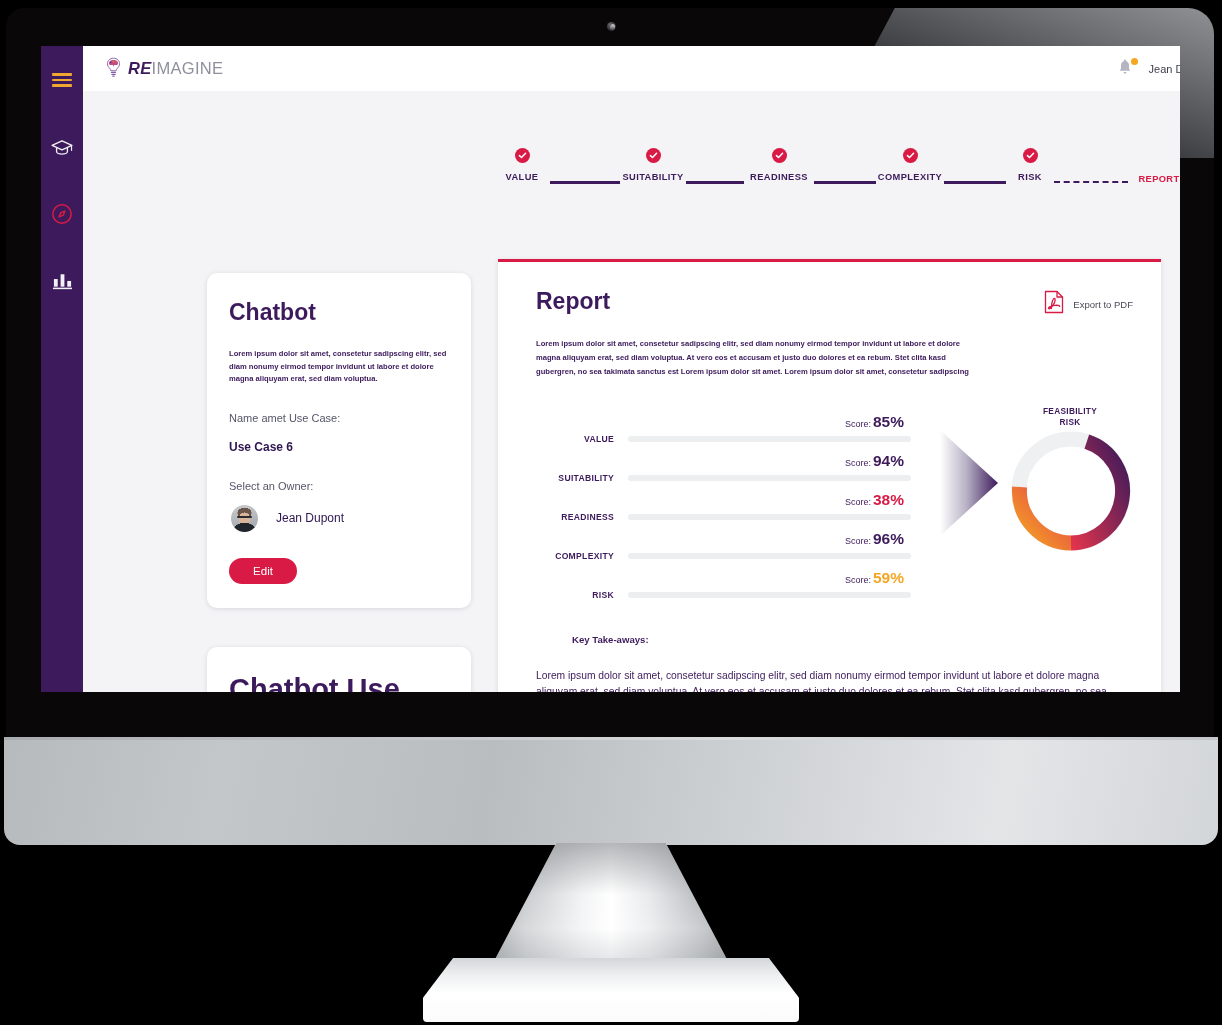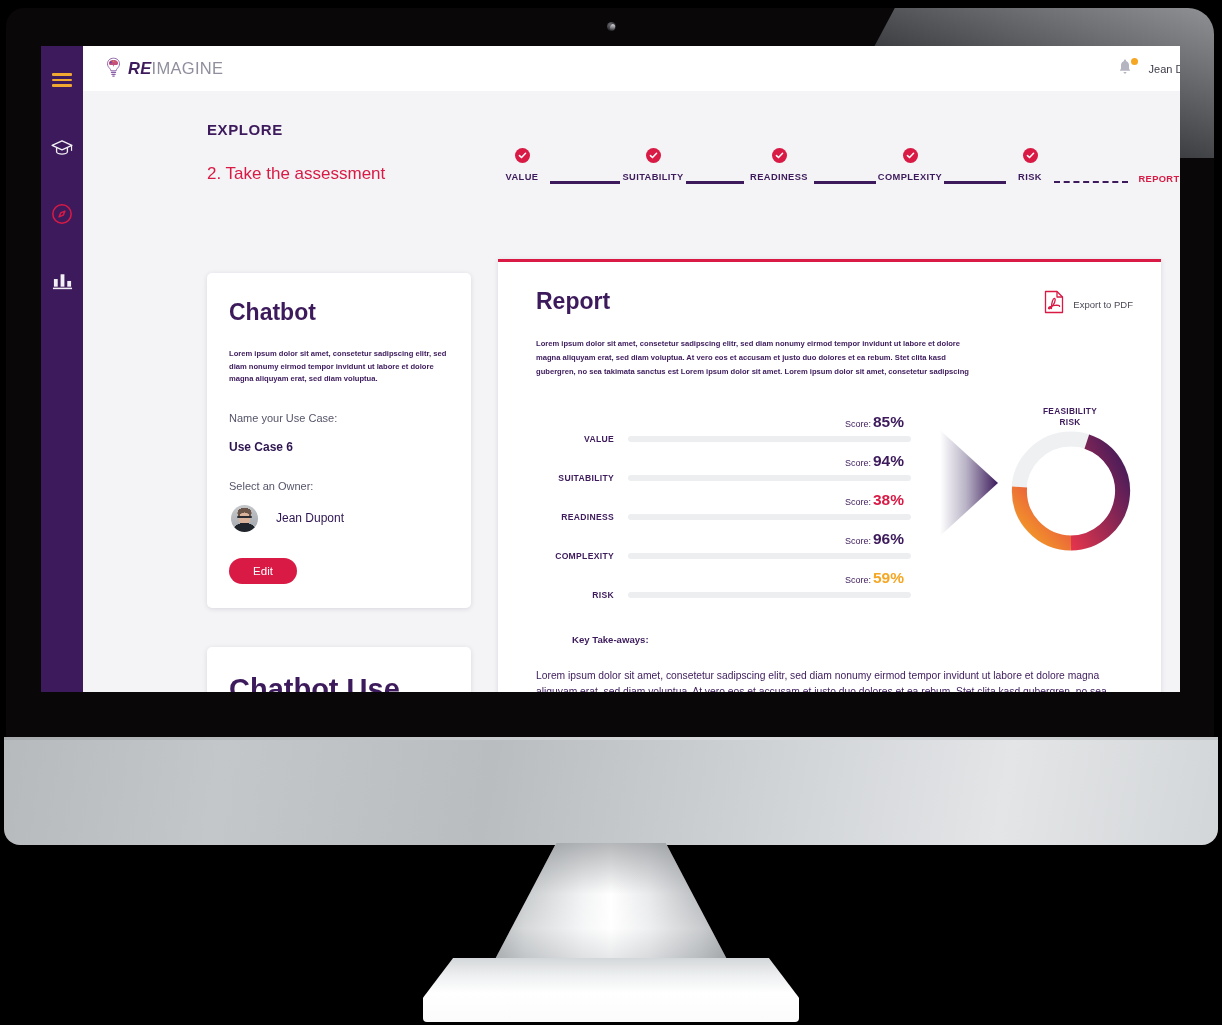--- a/index.html
+++ b/index.html
@@ -129,21 +129,21 @@
   }
   .step-dot svg { display: block; }
   .step-label { font-size: 9.3px; font-weight: 700; color: #3c1a5b; letter-spacing: .4px; white-space: nowrap; }
   .step-label.report { color: #d81a45; }
   .connector { position: absolute; top: 33px; height: 2.6px; background: #3c1a5b; }
   .connector.dashed {
     background: none; height: 0; border-top: 2.6px dashed #3c1a5b;
   }
 
   
-  .card { background: #fff; border-radius: 5px; box-shadow: 0 1px 5px rgba(40,20,60,.13); }
+  .card { background: #fff; border-radius: 10px; box-shadow: 0 1px 5px rgba(40,20,60,.13); }
 
   .chatbot-card { position: absolute; left: 124px; top: 182px; width: 264px; height: 335px; }
   .cb-title { font-size: 23px; font-weight: 700; color: #3c1a5b; margin: 26px 0 0 22px; }
   .cb-lorem { font-size: 7.6px; line-height: 1.65; color: #3c1a5b; font-weight: 600; margin: 22px 22px 0 22px; }
   .cb-label { font-size: 11px; color: #55556a; margin: 26px 0 0 22px; }
   .cb-value { font-size: 12px; font-weight: 700; color: #2e1550; margin: 16px 0 0 22px; }
   .cb-owner-row { display: flex; align-items: center; gap: 18px; margin: 13px 0 0 24px; }
   .owner-av {
     width: 27px; height: 27px; border-radius: 50%; flex: none;
     background:
@@ -293,24 +293,20 @@
           <span class="bell-dot"></span>
         </div>
         <span class="user-name">Jean Dupont</span>
         <span class="chev"></span>
         <div class="avatar"></div>
       </div>
     </header>
 
     <main class="content">
 
-      <div class="page-head">
-        <div class="explore">EXPLORE</div>
-        <div class="step-title">2. Take the assessment</div>
-      </div>
 
       <div class="stepper">
 
         <div class="connector" style="left:56px;  width:70px;"></div>
         <div class="connector" style="left:192px; width:58px;"></div>
         <div class="connector" style="left:320px; width:62px;"></div>
         <div class="connector" style="left:450px; width:62px;"></div>
         <div class="connector dashed" style="left:560px; width:74px;"></div>
 
         <div class="step" style="left:0px;  width:56px;">
@@ -354,21 +350,21 @@
           <span class="step-label">RISK</span>
         </div>
         <div class="step" style="left:634px; width:62px; top:26px;">
           <span class="step-label report">REPORT</span>
         </div>
       </div>
 
       <section class="card chatbot-card">
         <h2 class="cb-title">Chatbot</h2>
         <p class="cb-lorem">Lorem ipsum dolor sit amet, consetetur sadipscing elitr, sed diam nonumy eirmod tempor invidunt ut labore et dolore magna aliquyam erat, sed diam voluptua.</p>
-        <div class="cb-label">Name your Use Case:</div>
+        <div class="cb-label">Name amet Use Case:</div>
         <div class="cb-value">Use Case 6</div>
         <div class="cb-label">Select an Owner:</div>
         <div class="cb-owner-row">
           <span class="owner-av"></span>
           <span class="owner-name">Jean Dupont</span>
         </div>
         <button class="edit-btn">Edit</button>
       </section>
 
       <section class="card usecases-card">

